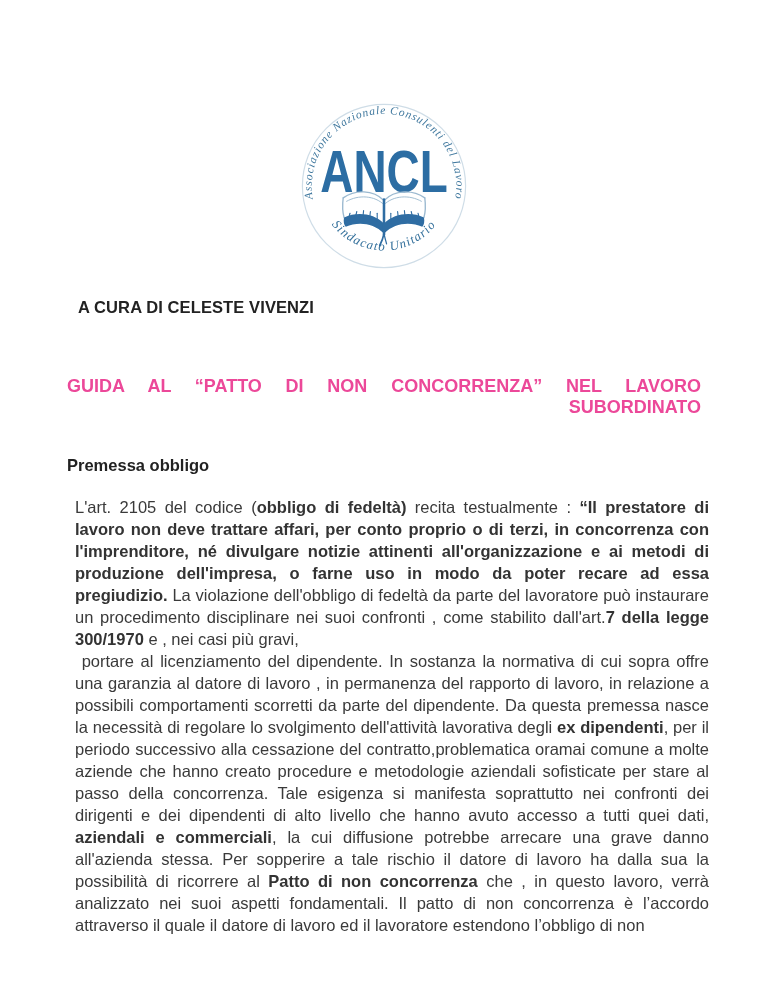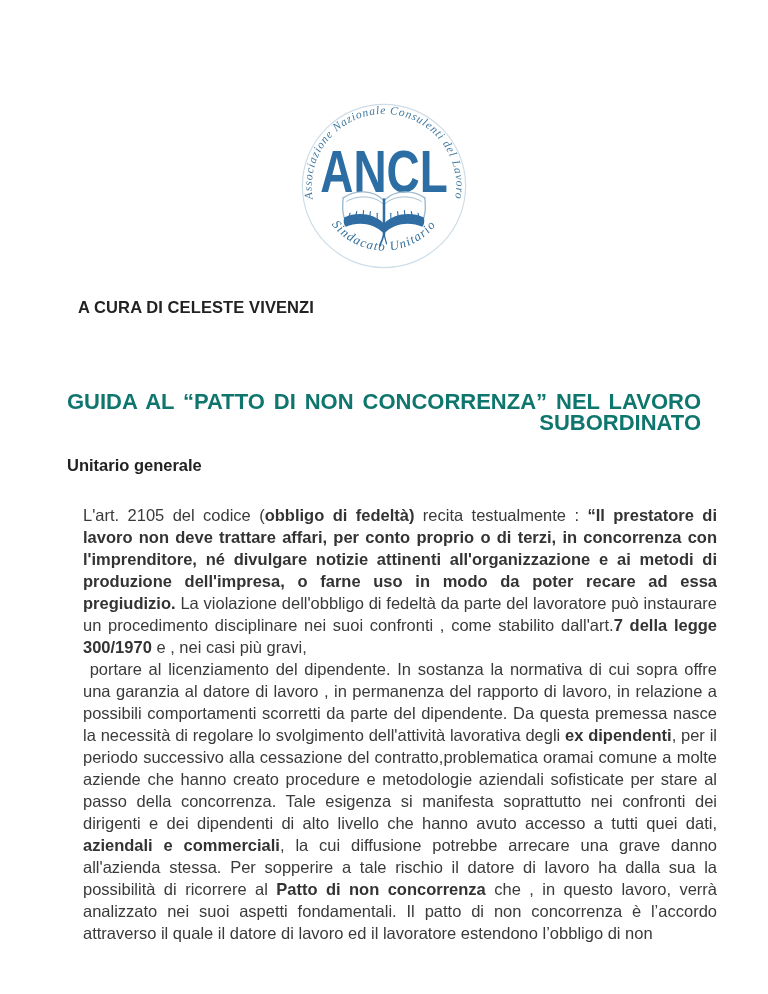--- a/index.html
+++ b/index.html
@@ -30,27 +30,27 @@
     top: 298px;
     left: 78px;
     right: 67px;
     font-size: 16.5px;
     font-weight: bold;
     color: #222222;
     letter-spacing: 0.1px;
   }
   .doc-title {
     position: absolute;
-    top: 391px;
+    top: 376px;
     left: 67px;
     width: 634px;
-    font-size: 22px;
+    font-size: 18px;
     font-weight: bold;
     line-height: 21px;
-    color: #0f766e;
+    color: #ec4899;
   }
   .doc-title .line1 {
     text-align: justify;
     text-align-last: justify;
   }
   .doc-title .line2 {
     text-align: right;
   }
   .section-heading {
     position: absolute;
@@ -58,21 +58,21 @@
     left: 67px;
     font-size: 16.5px;
     font-weight: bold;
     color: #222222;
   }
   .body-paragraph {
     position: absolute;
     top: 488px;
     left: 67px;
     width: 634px;
-    margin: 16px;
+    margin: 8px;
     font-size: 16.5px;
     line-height: 22px;
     text-align: justify;
     color: #3a3a3a;
   }
   .body-paragraph b { color: #333333; }
 </style>
 </head>
 <body>
 
@@ -126,17 +126,17 @@
     </svg>
   </div>
 
   <div class="author-line">A CURA DI CELESTE VIVENZI</div>
 
   <div class="doc-title">
     <div class="line1">GUIDA AL “PATTO DI NON CONCORRENZA” NEL LAVORO</div>
     <div class="line2">SUBORDINATO</div>
   </div>
 
-  <div class="section-heading">Unitario generale</div>
+  <div class="section-heading">Premessa obbligo</div>
 
   <p class="body-paragraph"><span>L'art. 2105 del codice  (</span><b>obbligo di fedeltà)</b><span> recita testualmente : </span><b>“Il  prestatore di lavoro non deve trattare affari, per conto proprio o di terzi, in concorrenza con l'imprenditore, né divulgare notizie attinenti all'organizzazione e ai metodi di produzione dell'impresa, o farne uso in modo da poter recare ad essa pregiudizio.</b><span> La violazione dell'obbligo di fedeltà da parte del lavoratore può instaurare un procedimento  disciplinare nei suoi confronti , come stabilito dall'art.</span><b>7 della legge 300/1970</b><span> e , nei casi più gravi,</span><br><span>&nbsp;portare al licenziamento del dipendente.  In sostanza la normativa di cui sopra offre una garanzia al datore di lavoro , in permanenza del rapporto di lavoro, in relazione a possibili comportamenti scorretti da parte del dipendente.  Da questa premessa nasce la necessità  di regolare lo svolgimento dell'attività lavorativa degli </span><b>ex dipendenti</b><span>, per il periodo successivo alla cessazione del contratto,problematica oramai comune a molte  aziende che hanno creato procedure e metodologie  aziendali sofisticate per stare al passo della concorrenza. Tale esigenza si manifesta soprattutto nei confronti dei dirigenti e dei dipendenti di alto livello che hanno avuto accesso a tutti quei dati, </span><b>aziendali e commerciali</b><span>, la cui diffusione  potrebbe arrecare una  grave danno all'azienda stessa. Per sopperire a tale rischio il datore di lavoro ha dalla sua la possibilità di ricorrere al </span><b>Patto di non concorrenza</b><span> che , in questo lavoro, verrà analizzato nei suoi aspetti fondamentali.  Il patto di non concorrenza è l’accordo attraverso il quale il datore di lavoro ed il lavoratore estendono l’obbligo di non</span></p>
 
 </div>
 
 </body></html>

